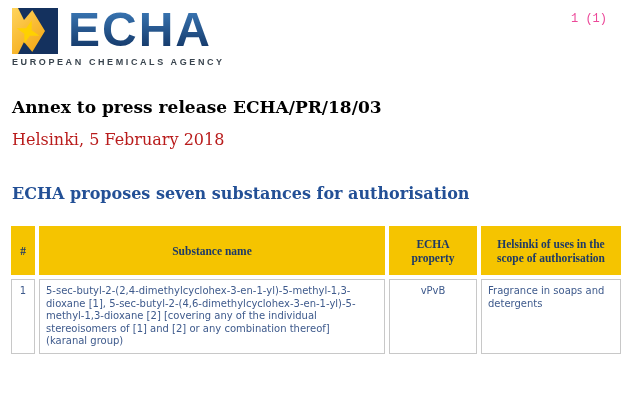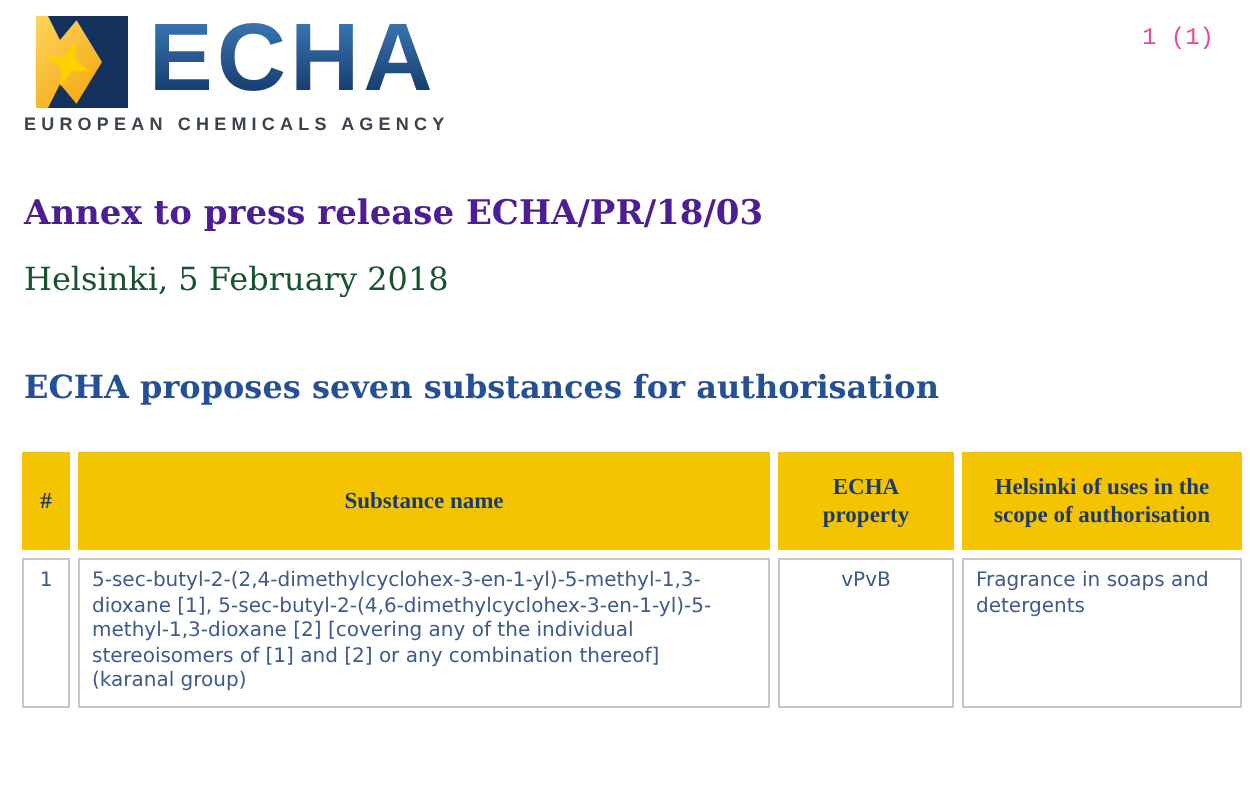--- a/index.html
+++ b/index.html
@@ -16,21 +16,21 @@
   
   .header { position: relative; padding: 8px 16px 0 12px; }
   .page-number {
     position: absolute;
     top: 12px; right: 18px;
     font-family: "Liberation Mono", monospace;
     font-size: 12px;
     color: #ec4899;
   }
   .logo-block { display: inline-block; }
-  .logo-top { display: flex; align-items: flex-start; justify-content: center; }
+  .logo-top { display: flex; align-items: flex-start; }
   .logo-mark { display: block; }
   .wordmark {
     font-family: "Liberation Sans", sans-serif;
     font-weight: bold;
     font-size: 48px;
     line-height: 44px;
     letter-spacing: 2px;
     margin-left: 10px;
     color: #1d4e8f;
   }
@@ -50,27 +50,27 @@
     letter-spacing: 2.6px;
     color: #39444e;
   }
 
   
   .annex-heading {
     margin: 28px 0 0 12px;
     font-family: "DejaVu Serif", serif;
     font-weight: bold;
     font-size: 17px;
-    color: #4c1d95;
+    color: #000000;
   }
   .date-line {
     margin: 13px 16px 0 12px;
     font-family: "DejaVu Serif", serif;
     font-size: 16px;
-    color: #14532d;
+    color: #b91c1c;
   }
   .main-title {
     margin: 35px 0 0 12px;
     font-family: "DejaVu Serif", serif;
     font-weight: bold;
     font-size: 16px;
     color: #235096;
   }
   .intro {
     margin: 17px 0 0 12px;

